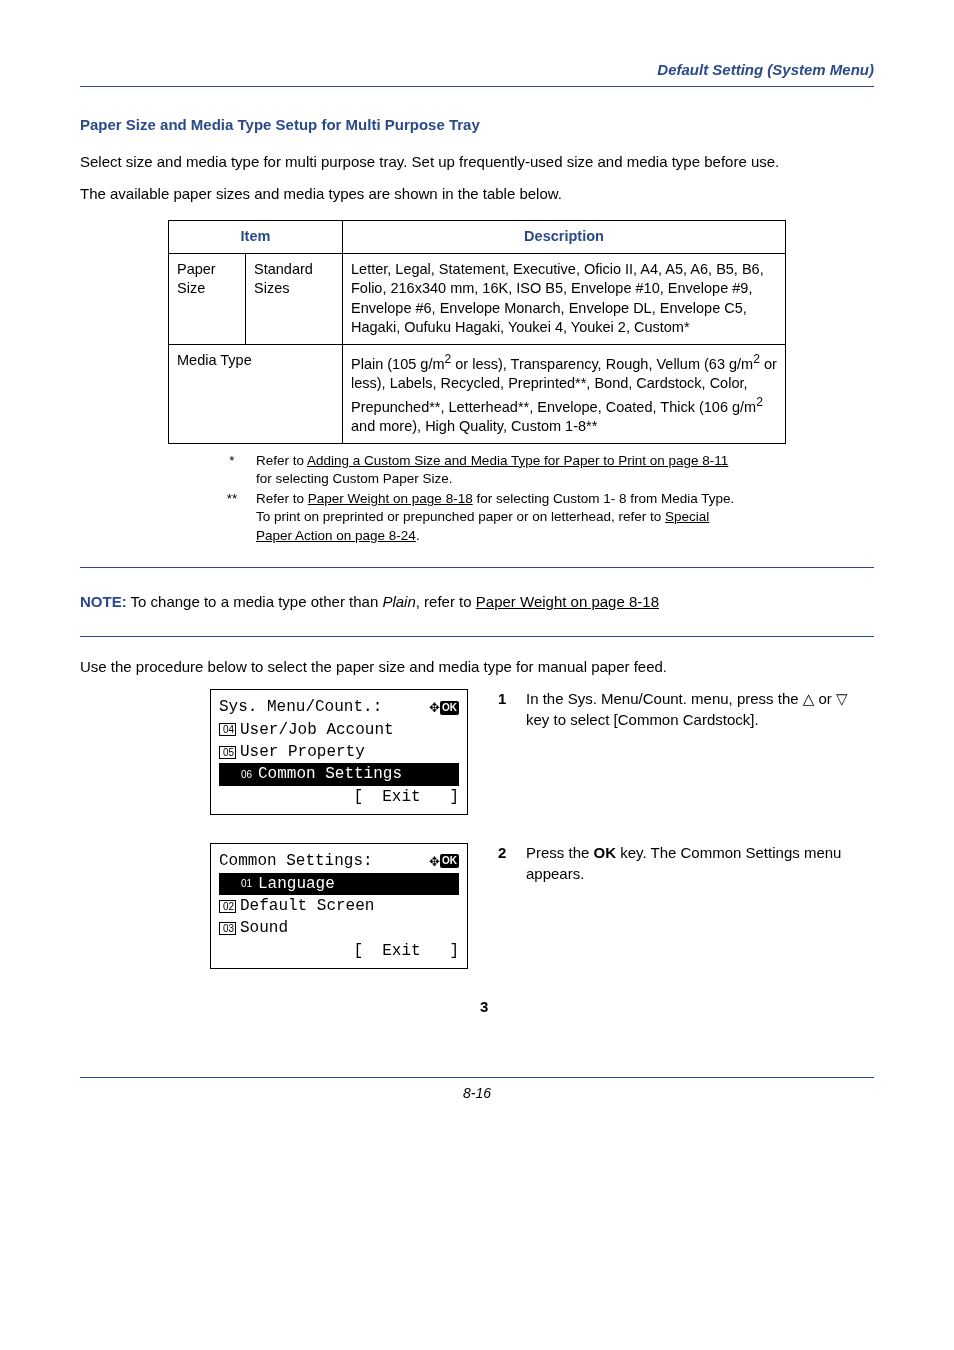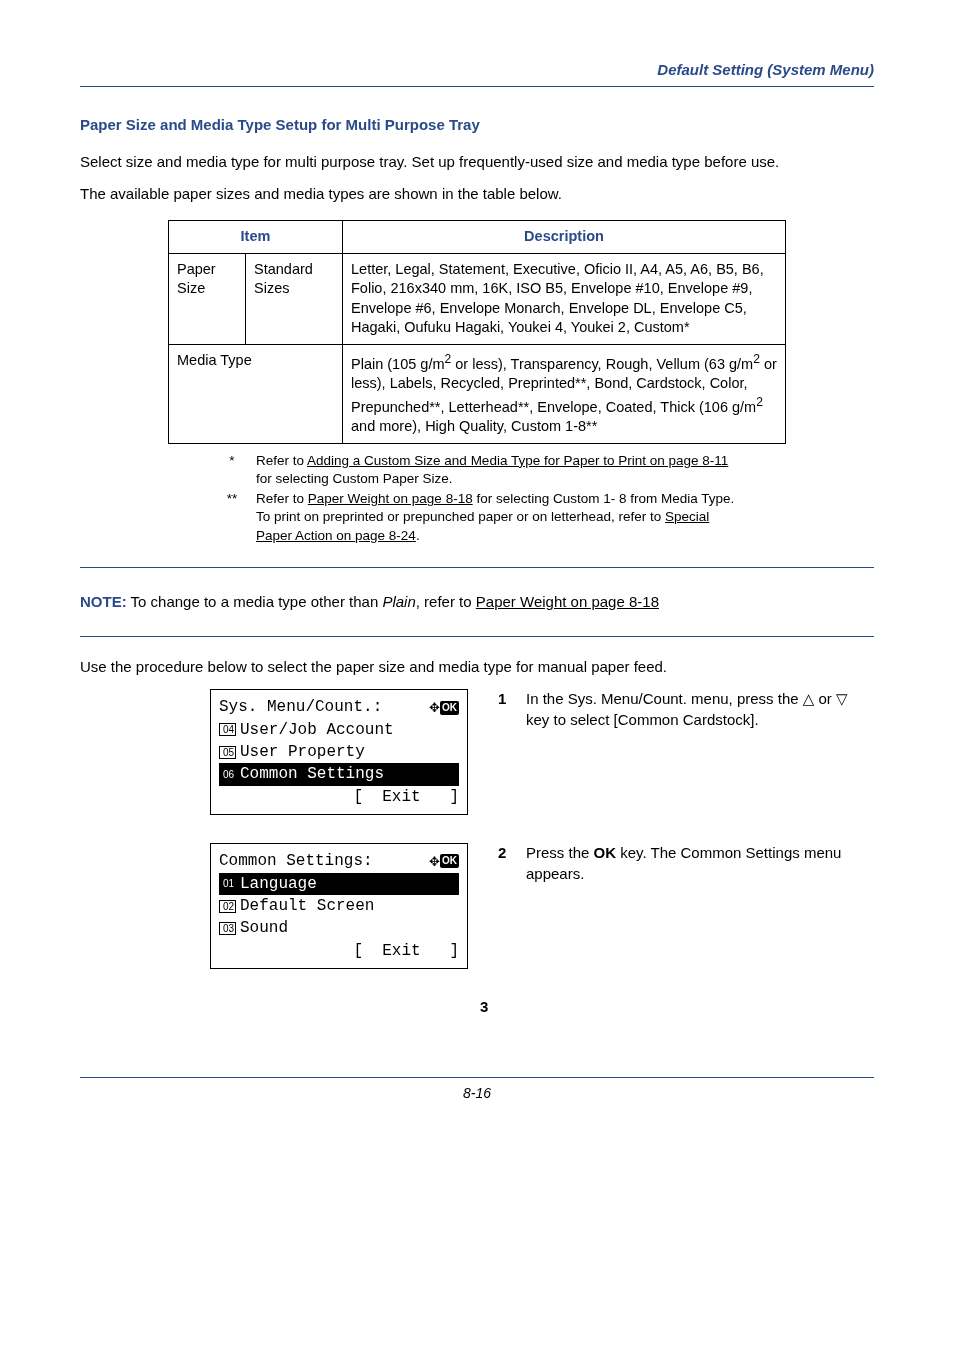--- a/index.html
+++ b/index.html
@@ -77,21 +77,21 @@
     padding: 6px 8px 6px 8px;
     width: 240px;
     margin-left: 130px;
     line-height: 1.4;
     flex-shrink: 0;
   }
   .lcd-line { display:flex; align-items:center; white-space: pre; }
   .lcd-hl {
     background: #000;
     color: #fff;
-    padding: 0 0;
+    padding: 0 18px;
     flex: 1;
   }
   .boxnum {
     display: inline-block;
     border: 1px solid #000;
     font-size: 10px;
     padding: 0 1px;
     line-height: 11px;
     margin-right: 4px;
     font-family: Arial, sans-serif;

